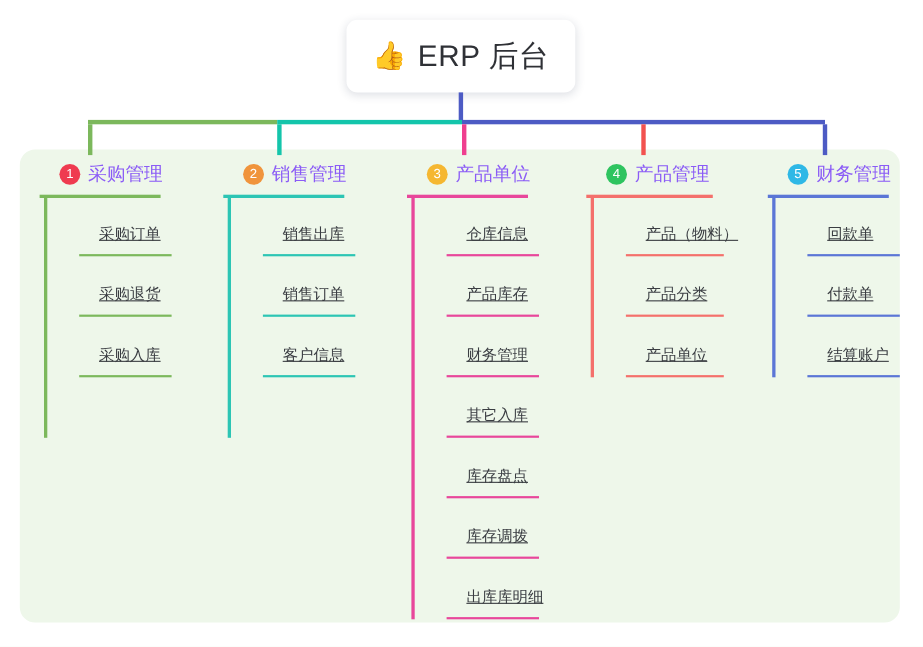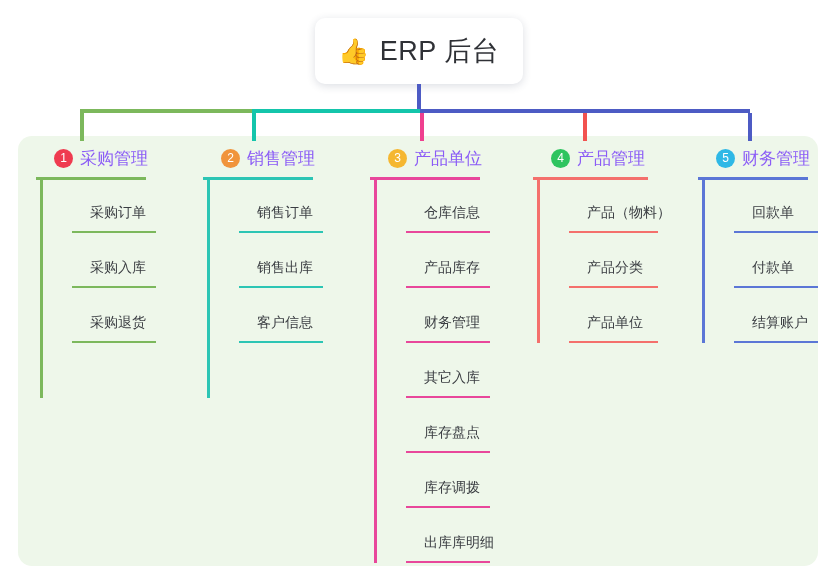--- a/index.html
+++ b/index.html
@@ -125,20 +125,21 @@
     position: relative;
     height: 55px;
   }
   .leaf-text {
     position: absolute;
     left: 36px;
     top: 24px;
     font-size: 14px;
     color: #3a3d42;
     white-space: nowrap;
+    text-decoration: underline;
   }
   .leaf-rule {
     position: absolute;
     left: 18px;
     top: 51px;
     height: 2px;
   }
 </style>
 </head>
 <body>
@@ -172,46 +173,46 @@
           <span class="col-title">采购管理</span>
         </div>
         <div class="head-rule" style="width: 110px; background: rgb(124, 184, 92);"></div>
         <div class="branch">
           <div class="spine" style="background: rgb(124, 184, 92); height: 218px;"></div>
           <div class="leaf">
             <span class="leaf-text">采购订单</span>
             <div class="leaf-rule" style="width: 84px; background: rgb(124, 184, 92);"></div>
           </div>
           <div class="leaf">
+            <span class="leaf-text">采购退货</span>
+            <div class="leaf-rule" style="width: 84px; background: rgb(124, 184, 92);"></div>
+          </div>
+          <div class="leaf">
             <span class="leaf-text">采购入库</span>
             <div class="leaf-rule" style="width: 84px; background: rgb(124, 184, 92);"></div>
           </div>
-          <div class="leaf">
-            <span class="leaf-text">采购退货</span>
-            <div class="leaf-rule" style="width: 84px; background: rgb(124, 184, 92);"></div>
-          </div>
         </div>
       </div>
       <div class="column" style="left: 203px;">
         <div class="col-head">
           <span class="badge" style="background: rgb(240, 148, 60);">2</span>
           <span class="col-title">销售管理</span>
         </div>
         <div class="head-rule" style="width: 110px; background: rgb(44, 197, 180);"></div>
         <div class="branch">
           <div class="spine" style="background: rgb(44, 197, 180); height: 218px;"></div>
           <div class="leaf">
+            <span class="leaf-text">销售出库</span>
+            <div class="leaf-rule" style="width: 84px; background: rgb(44, 197, 180);"></div>
+          </div>
+          <div class="leaf">
             <span class="leaf-text">销售订单</span>
             <div class="leaf-rule" style="width: 84px; background: rgb(44, 197, 180);"></div>
           </div>
           <div class="leaf">
-            <span class="leaf-text">销售出库</span>
-            <div class="leaf-rule" style="width: 84px; background: rgb(44, 197, 180);"></div>
-          </div>
-          <div class="leaf">
             <span class="leaf-text">客户信息</span>
             <div class="leaf-rule" style="width: 84px; background: rgb(44, 197, 180);"></div>
           </div>
         </div>
       </div>
       <div class="column" style="left: 370px;">
         <div class="col-head">
           <span class="badge" style="background: rgb(245, 183, 49);">3</span>
           <span class="col-title">产品单位</span>
         </div>

